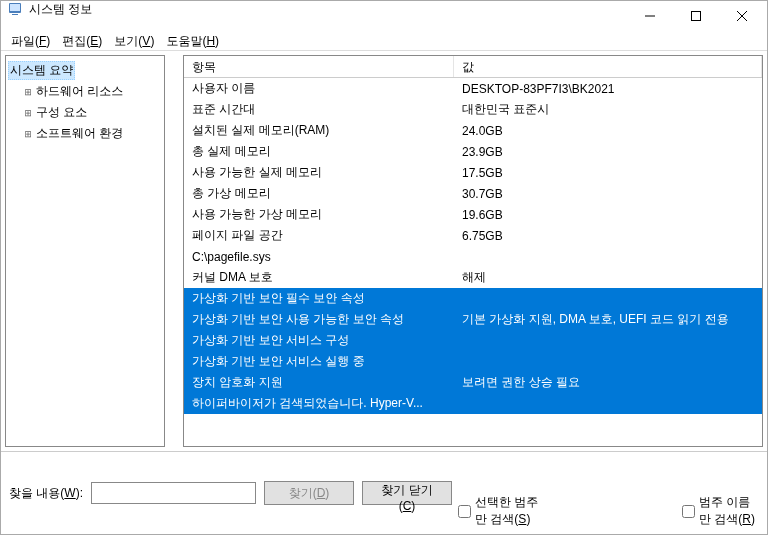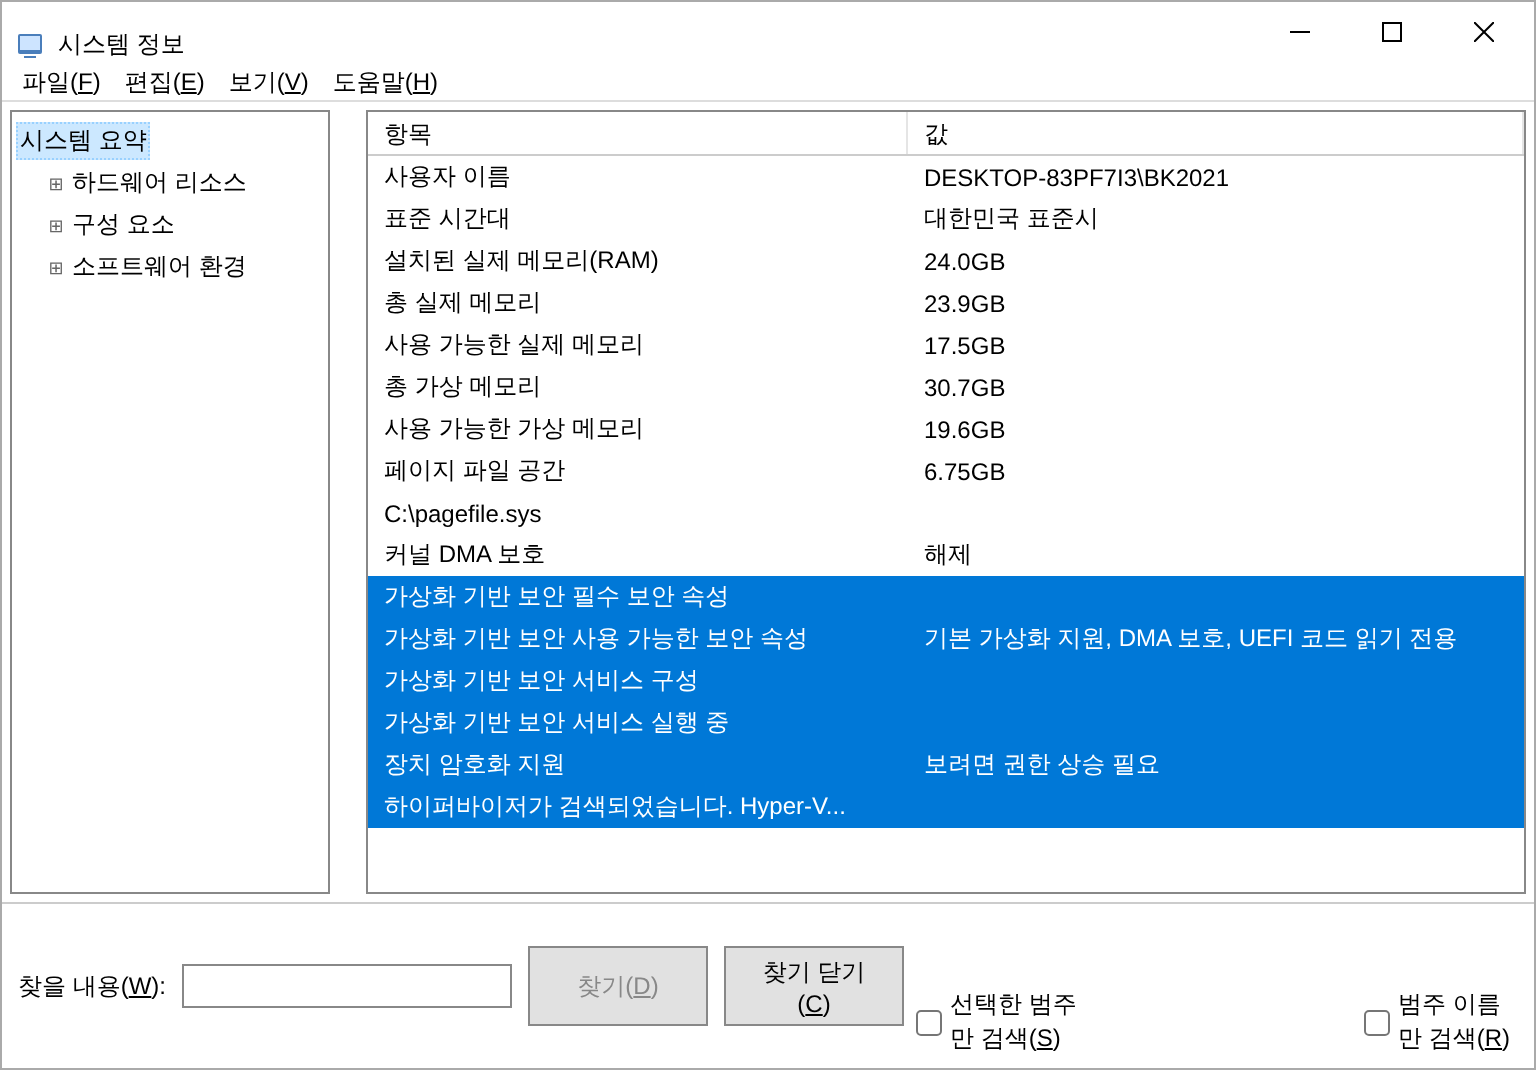--- a/index.html
+++ b/index.html
@@ -1,18 +1,18 @@
 <!DOCTYPE html>
 <html><head>
 <meta charset="utf-8">
 <style>
 * { box-sizing: border-box; margin: 0; padding: 0; font-family: "Malgun Gothic", "Segoe UI", sans-serif; font-size: 12px; }
 body { background: #f0f0f0; width: 768px; height: 535px; overflow: hidden; }
 .window { width: 768px; height: 535px; background: #fff; border: 1px solid #aaa; display: flex; flex-direction: column; }
-.titlebar { height: 30px; background: #fff; display: flex; align-items: flex-end; padding: 0 2px 0 6px; }
+.titlebar { height: 30px; background: #fff; display: flex; align-items: flex-start; padding: 0 2px 0 6px; }
 .title-icon { width: 16px; height: 16px; margin-right: 6px; }
 .title-text { flex: 1; font-size: 12px; }
 .win-controls { display: flex; }
 .win-btn { width: 46px; height: 30px; display: flex; align-items: center; justify-content: center; cursor: default; }
 .menubar { height: 20px; background: #fff; display: flex; padding: 0 4px; border-bottom: 1px solid #ddd; }
 .menu-item { padding: 2px 6px; cursor: default; }
 .menu-item u { text-decoration: underline; }
 .content { flex: 1; display: flex; padding: 4px; gap: 4px; overflow: hidden; }
 .tree-panel { width: 160px; border: 1px solid #888; background: #fff; padding: 4px 2px; overflow: auto; text-align: center; }
 .tree-node { display: flex; align-items: center; padding: 1px 0; cursor: default; white-space: nowrap; }
@@ -28,21 +28,21 @@
 .list-body { flex: 1; overflow-y: scroll; overflow-x: scroll; }
 .list-row { display: flex; height: 21px; align-items: center; white-space: nowrap; cursor: default; }
 .list-row .cell { padding: 0 8px; overflow: hidden; text-overflow: ellipsis; }
 .list-row .cell:first-child { width: 270px; }
 .list-row .cell:last-child { flex: 1; }
 .list-row.sel { background: #0078d7; color: #fff; }
 .bottom { border-top: 1px solid #ccc; padding: 6px 8px; display: flex; flex-direction: row; gap: 6px; }
 .search-row { display: flex; align-items: center; gap: 8px; }
 .search-label { white-space: nowrap; }
 .search-input { flex: 1; height: 22px; border: 1px solid #888; padding: 0 4px; }
-.btn { height: 40px; min-width: 90px; border: 1px solid #888; background: #e1e1e1; padding: 0 14px; cursor: default; }
+.btn { height: 24px; min-width: 90px; border: 1px solid #888; background: #e1e1e1; padding: 0 14px; cursor: default; }
 .btn:disabled { color: #888; }
 .check-row { display: flex; gap: 140px; padding-left: 0px; }
 .chk { display: flex; align-items: center; gap: 4px; margin-top: 36px; }
 .chk input { width: 13px; height: 13px; }
 </style>
 </head>
 <body>
 
 <div class="window">
 

